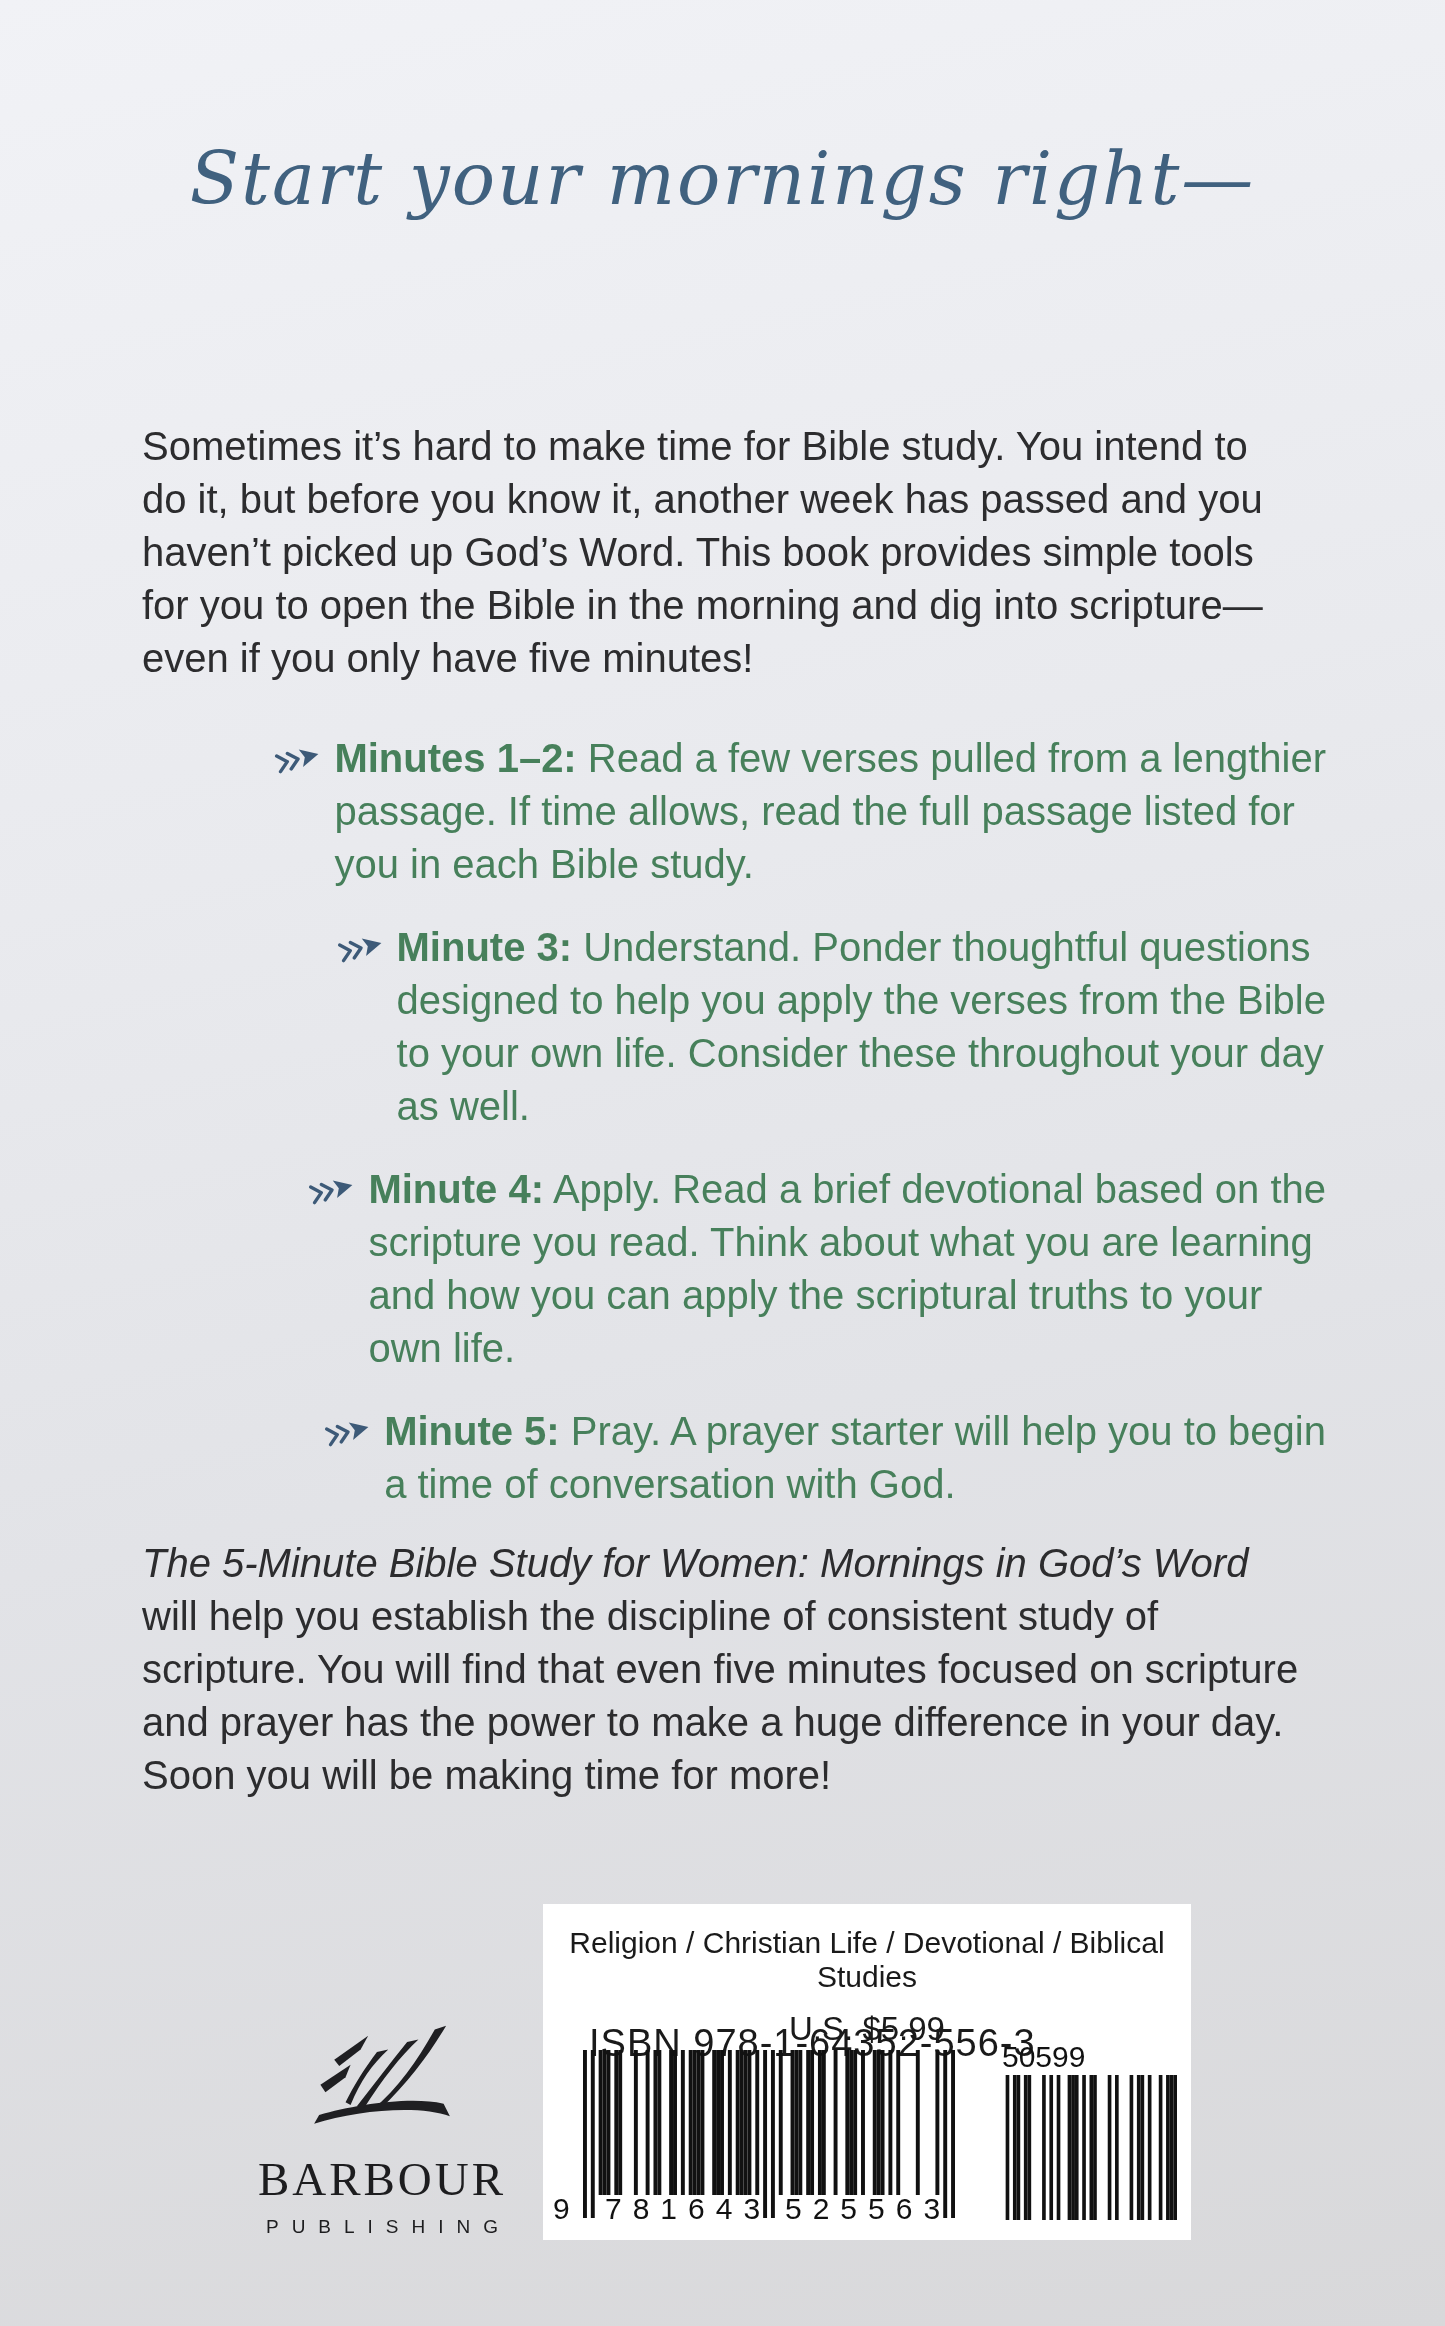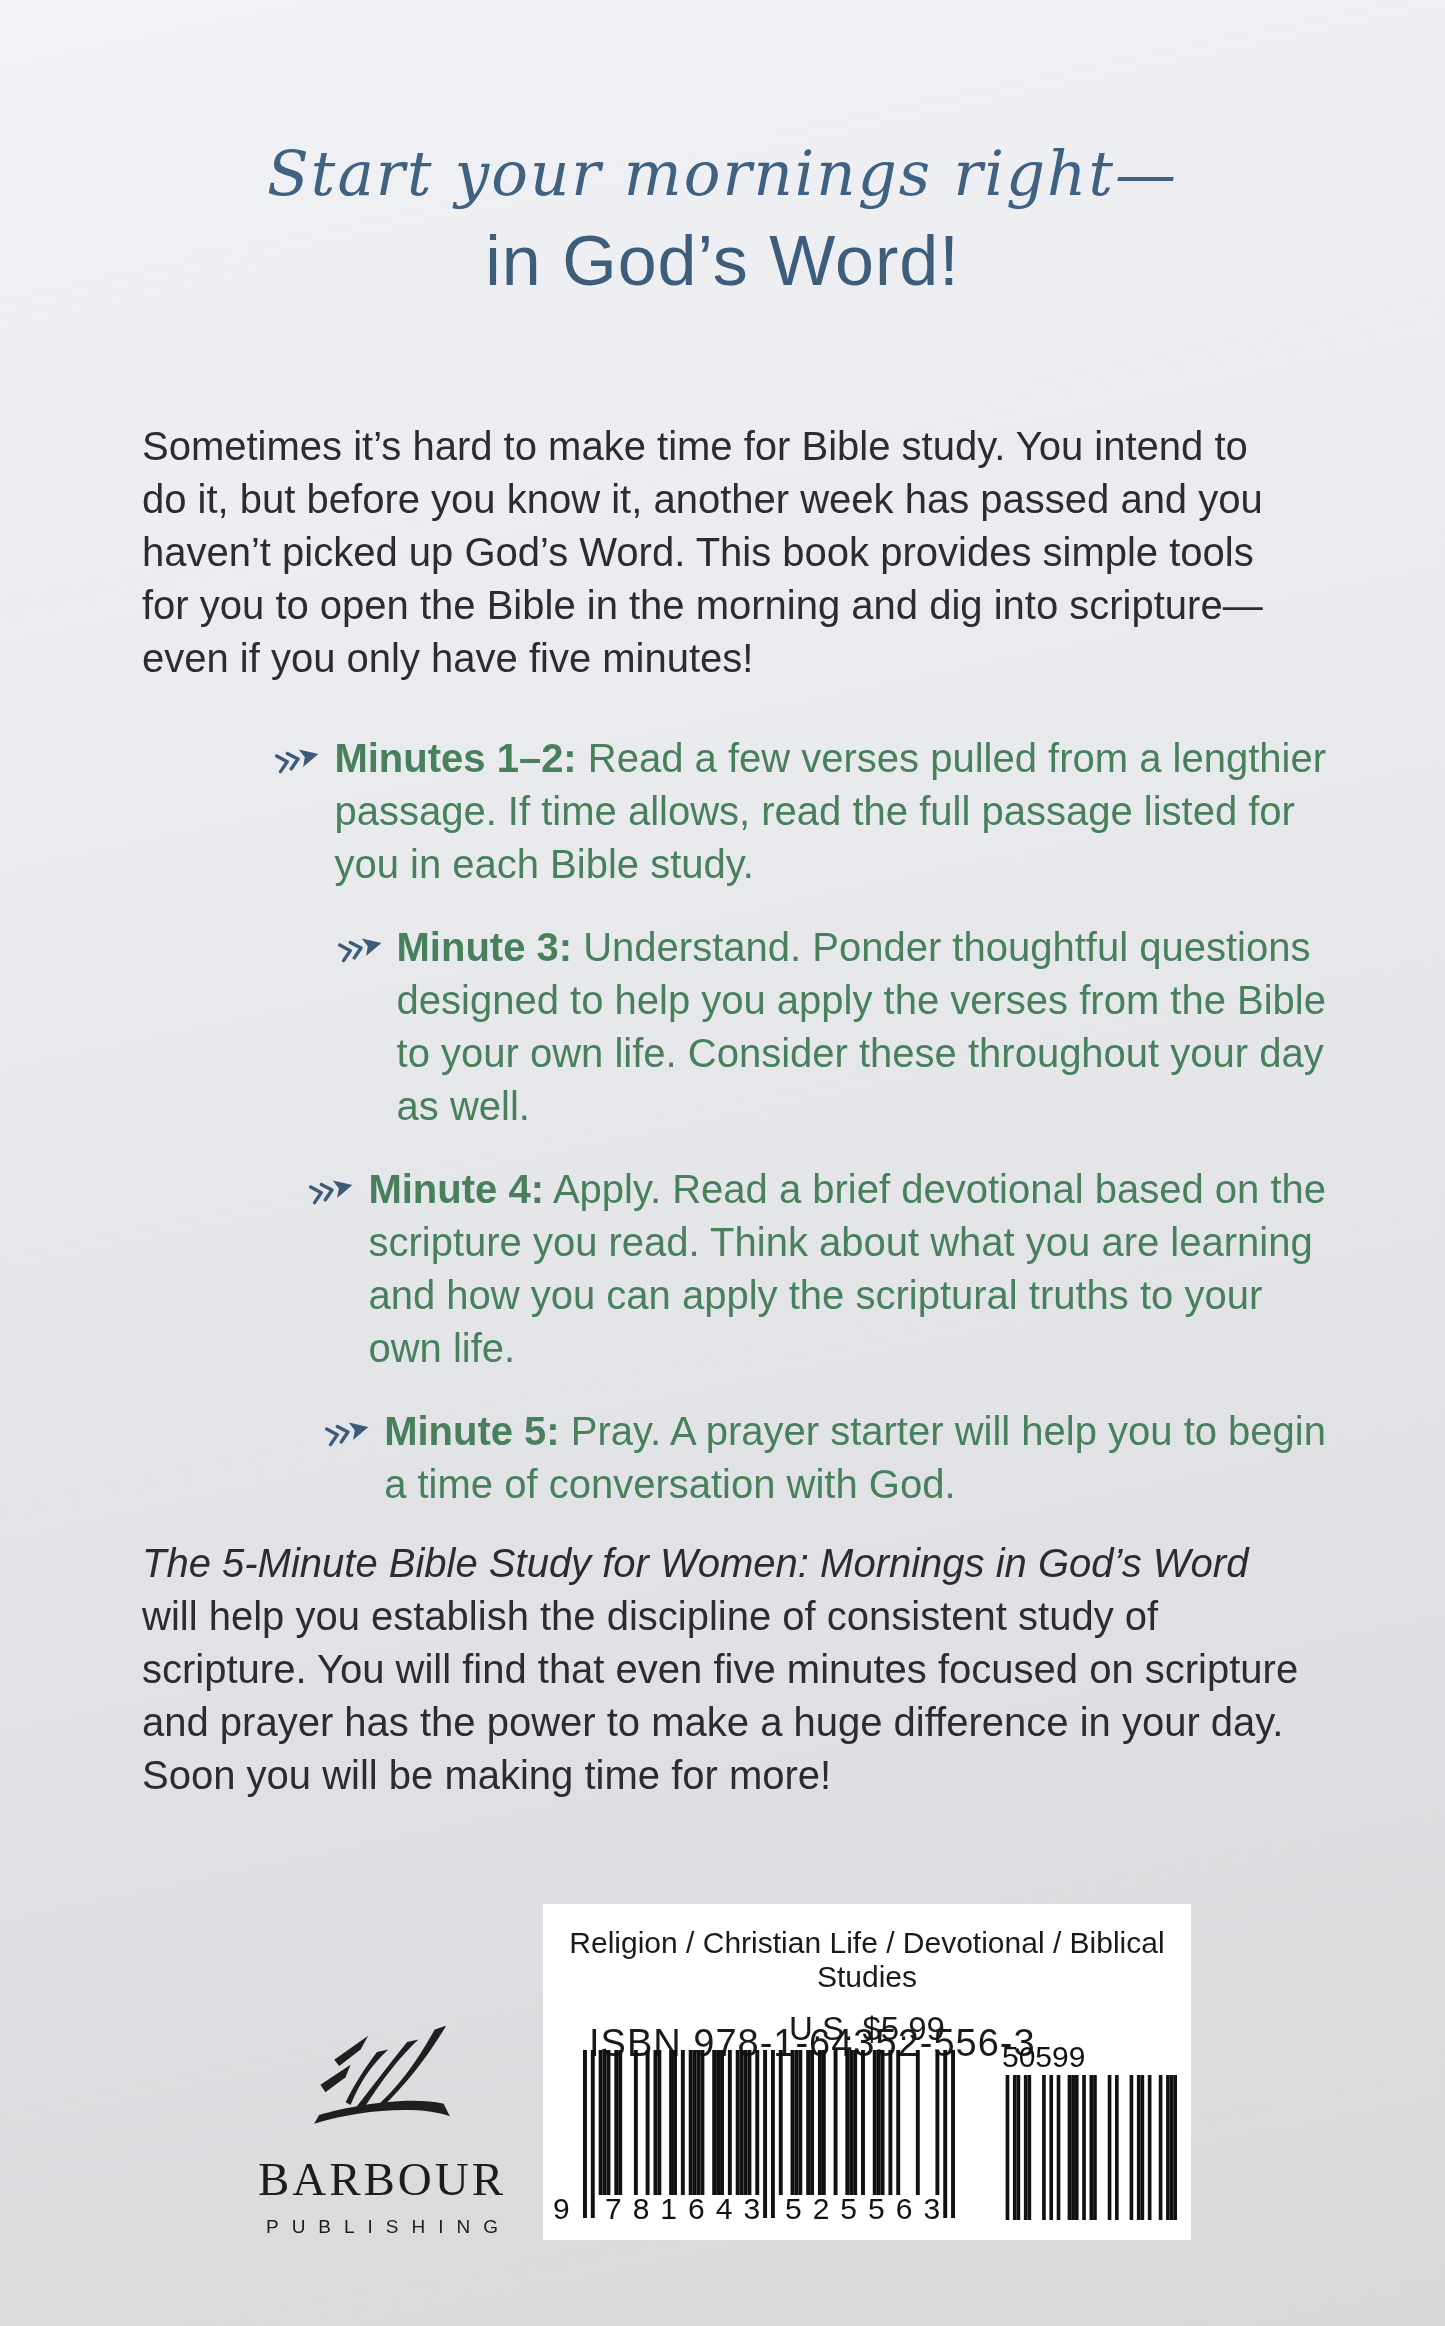--- a/index.html
+++ b/index.html
@@ -4,21 +4,21 @@
 <style>
   html,body{margin:0;padding:0;}
   .page{
     position:relative;width:1445px;height:2326px;overflow:hidden;
     background:linear-gradient(168deg,#f1f2f6 0%,#e9eaee 35%,#e2e3e7 60%,#d8d8da 100%);
     font-family:"Liberation Sans",sans-serif;color:#2c2c2e;
   }
   .header{position:absolute;top:140px;left:0;right:0;text-align:center;}
   .script-line{
     font-family:"DejaVu Serif",serif;font-style:italic;font-weight:400;
-    font-size:61px;line-height:1.1;color:#40617f;letter-spacing:2px;
+    font-size:72px;line-height:1.1;color:#40617f;letter-spacing:2px;
   }
   .bold-line{
     margin-top:14px;font-size:70px;font-weight:500;color:#3e5d7b;letter-spacing:1px;
   }
   .intro{
     position:absolute;top:420px;left:142px;width:1200px;
     font-size:40px;line-height:53px;white-space:pre-line;
   }
   .bullets{position:absolute;top:732px;left:206px;width:1120px;}
   .bullet{display:flex;margin-bottom:30px;justify-content:flex-end;}
@@ -51,21 +51,20 @@
   .logo-name{font-family:"Liberation Serif",serif;font-size:47px;letter-spacing:3px;}
   .logo-sub{margin-top:10px;font-size:19px;letter-spacing:13px;text-indent:13px;}
 </style>
 </head>
 <body>
 
 <div class="page">
 
   <div class="header">
     <div class="script-line">Start your mornings right—</div>
-    <div class="bold-line">in God’s Word!</div>
   </div>
 
   <div class="intro">Sometimes it’s hard to make time for Bible study. You intend to
 do it, but before you know it, another week has passed and you
 haven’t picked up God’s Word. This book provides simple tools
 for you to open the Bible in the morning and dig into scripture—
 even if you only have five minutes!</div>
 
   <div class="bullets">
     <div class="bullet">

